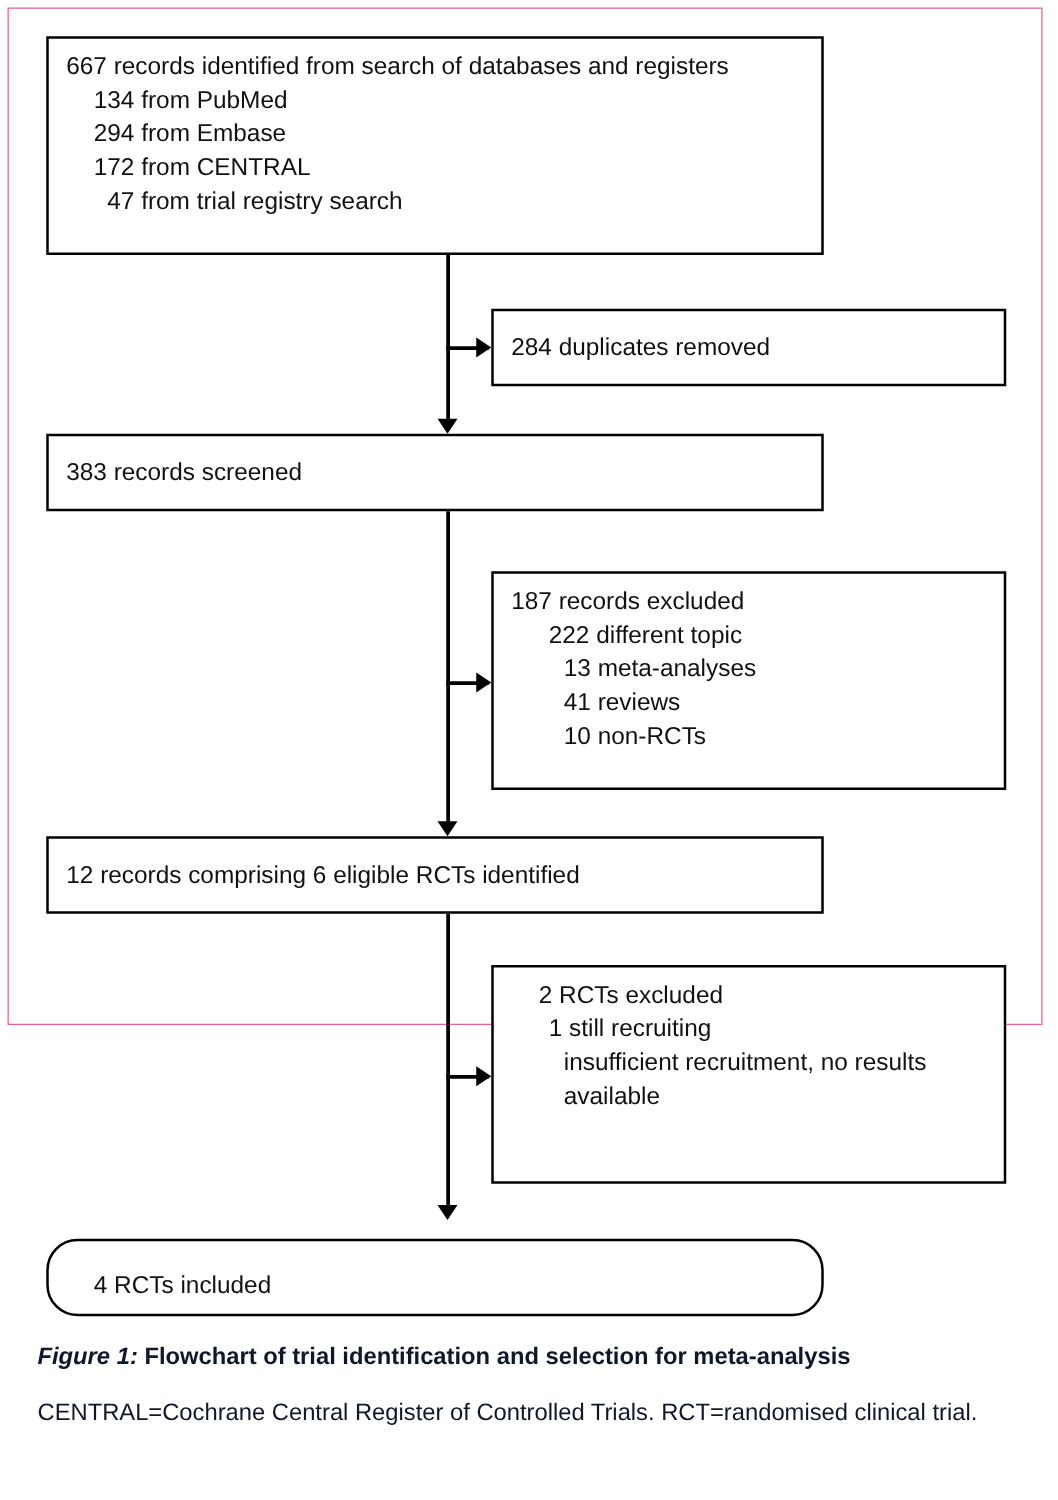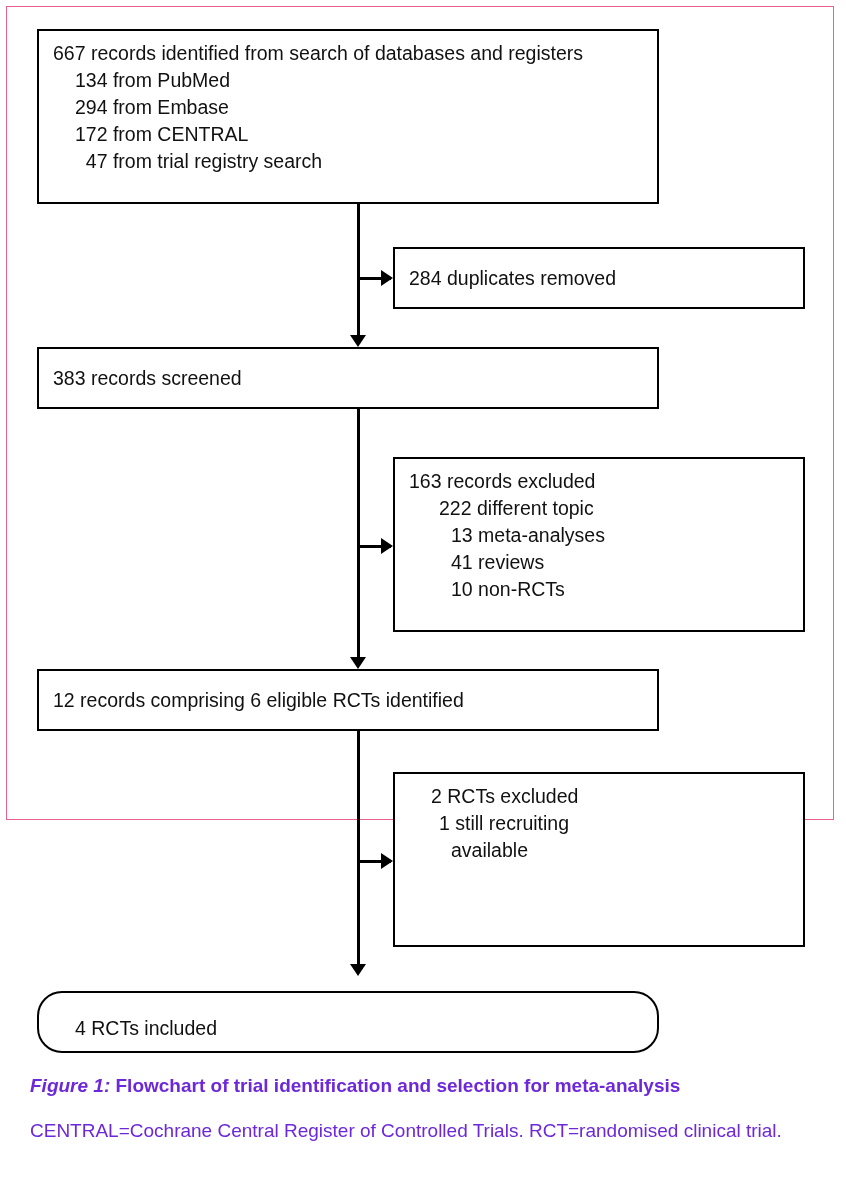--- a/index.html
+++ b/index.html
@@ -78,21 +78,21 @@
   }
 
   #caption {
     position: absolute;
     left: 30px;
     top: 1072px;
     width: 790px;
     font-family: "Liberation Sans", sans-serif;
     font-size: 19px;
     line-height: 27px;
-    color: #6d28d9;
+    color: #0f172a;
   }
   #caption .cap-title {
     font-weight: bold;
   }
   #caption .cap-title .fig-label {
     font-style: italic;
   }
   #caption .cap-note {
     font-weight: normal;
     display: block;
@@ -127,40 +127,41 @@
       <div class="line">383 records screened</div>
     </div>
 
     <div class="vline" style="left:350px; top:402px; height:255px;"></div>
     <div class="arrow-down" style="left:343px; top:650px;"></div>
 
     <div class="hline" style="left:350px; top:538px; width:34px;"></div>
     <div class="arrow-right" style="left:374px; top:531px;"></div>
 
     <div class="box" style="left:386px; top:450px; width:412px; height:175px;">
-      <div class="line">163 records excluded</div>
+      <div class="line">187 records excluded</div>
       <div class="line indent2">222 different topic</div>
       <div class="line indent3">13 meta-analyses</div>
       <div class="line indent3">41 reviews</div>
       <div class="line indent3">10 non-RCTs</div>
     </div>
 
     <div class="box" style="left:30px; top:662px; width:622px; height:62px; display:flex; align-items:center;">
       <div class="line">12 records comprising 6 eligible RCTs identified</div>
     </div>
 
     <div class="vline" style="left:350px; top:724px; height:240px;"></div>
     <div class="arrow-down" style="left:343px; top:957px;"></div>
 
     <div class="hline" style="left:350px; top:853px; width:34px;"></div>
     <div class="arrow-right" style="left:374px; top:846px;"></div>
 
     <div class="box" style="left:386px; top:765px; width:412px; height:175px;">
       <div class="line indent1">2 RCTs excluded</div>
       <div class="line indent2">1 still recruiting</div>
+      <div class="line indent3">insufficient recruitment, no results</div>
       <div class="line indent3">available</div>
     </div>
 
     <div class="box" style="left:30px; top:984px; width:622px; height:62px; display:flex; align-items:flex-end;border-radius:25px;">
       <div class="line indent1">4 RCTs included</div>
     </div>
 
   </div>
 </div>
 

